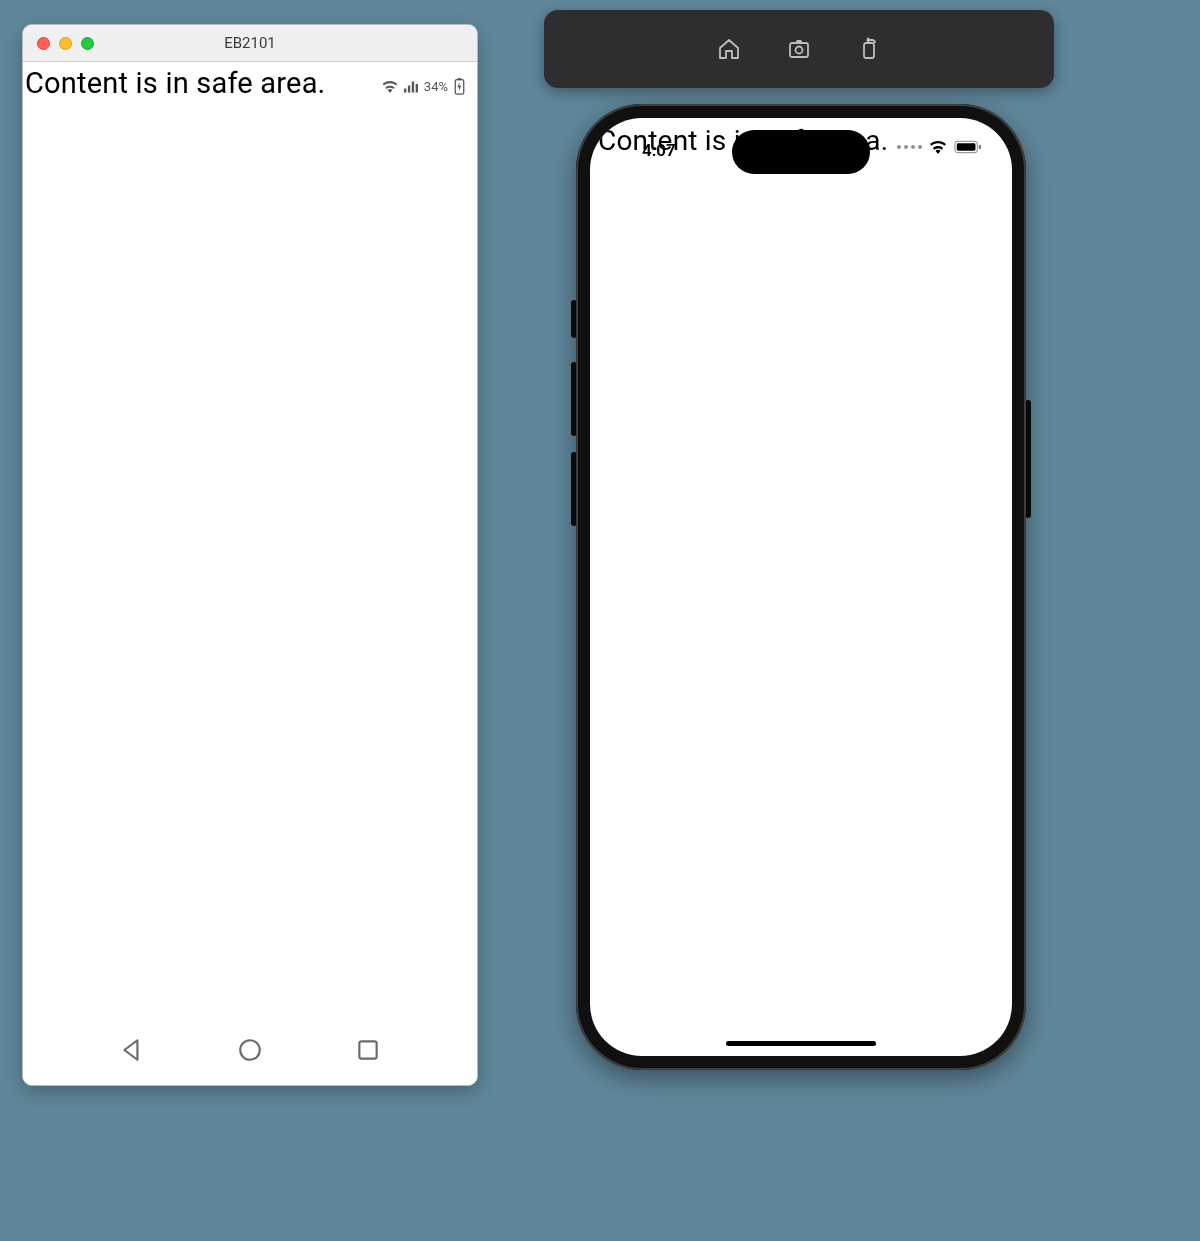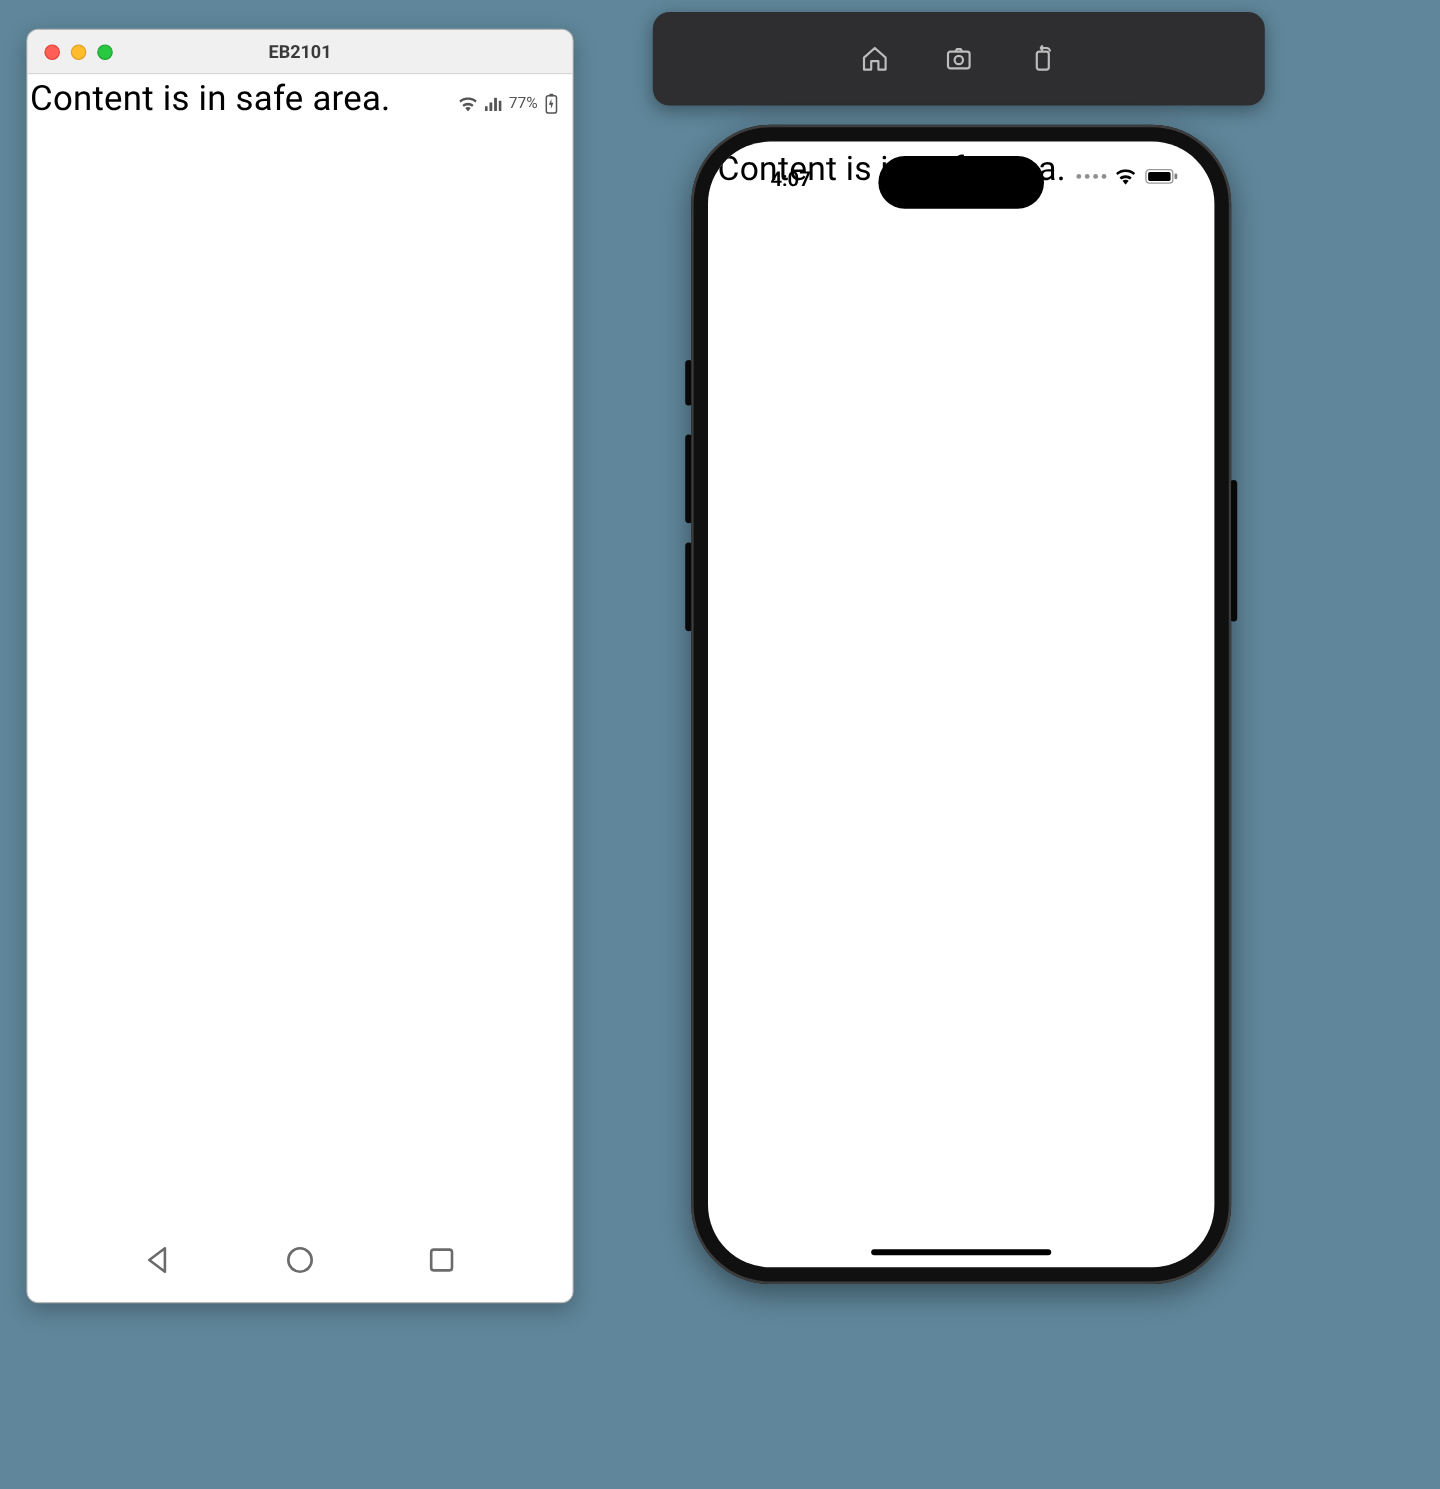--- a/index.html
+++ b/index.html
@@ -41,21 +41,21 @@
   .tl { width: 13px; height: 13px; border-radius: 50%; }
   .tl.red    { background: #ff5f57; border:1px solid #e24239;}
   .tl.yellow { background: #febc2e; border:1px solid #dfa023;}
   .tl.green  { background: #28c840; border:1px solid #1ca32e;}
   .android-title {
     position:absolute;
     left:0; right:0;
     text-align:center;
     font-size:15px;
     color:#3a3a3a;
-    font-weight:700;
+    font-weight:400;
     pointer-events:none;
   }
 
   .android-screen {
     position:absolute;
     top:37px; left:0; right:0; bottom:0;
     background:#ffffff;
   }
 
   .android-content-text {
@@ -245,21 +245,21 @@
   <div class="android-screen">
     <div class="android-content-text">Content is in safe area.</div>
 
     <div class="android-status-right">
       <svg width="16" height="12" viewBox="0 0 24 18">
         <path fill="#555" d="M12 18l3.5-4.6c-1-0.8-2.2-1.3-3.5-1.3s-2.5 0.5-3.5 1.3L12 18zM5 9.6C7 7.9 9.4 7 12 7s5 0.9 7 2.6l-1.8 2.4C15.8 10.9 14 10.3 12 10.3s-3.8 0.6-5.2 1.7L5 9.6zM1 4.3C4 1.6 7.9 0 12 0s8 1.6 11 4.3l-1.8 2.4C18.8 4.5 15.5 3.2 12 3.2S5.2 4.5 2.8 6.7L1 4.3z"></path>
       </svg>
       <svg width="14" height="12" viewBox="0 0 18 14">
         <path fill="#555" d="M0 14h3V9H0v5zm5 0h3V5H5v9zm5 0h3V0h-3v14zm5 0h3V3h-3v11z"></path>
       </svg>
-      <span>77%</span>
+      <span>34%</span>
       <svg width="11" height="17" viewBox="0 0 12 20">
         <rect x="1" y="2" width="10" height="17" rx="2" fill="none" stroke="#555" stroke-width="1.5"></rect>
         <rect x="4" y="0" width="4" height="2.5" rx="1" fill="#555"></rect>
         <path d="M6 5l-2.5 6h2v4l2.5-6h-2V5z" fill="#555"></path>
       </svg>
     </div>
 
     <div class="android-nav">
       <div class="nav-btn">
         <svg viewBox="0 0 24 24" width="26" height="26">

